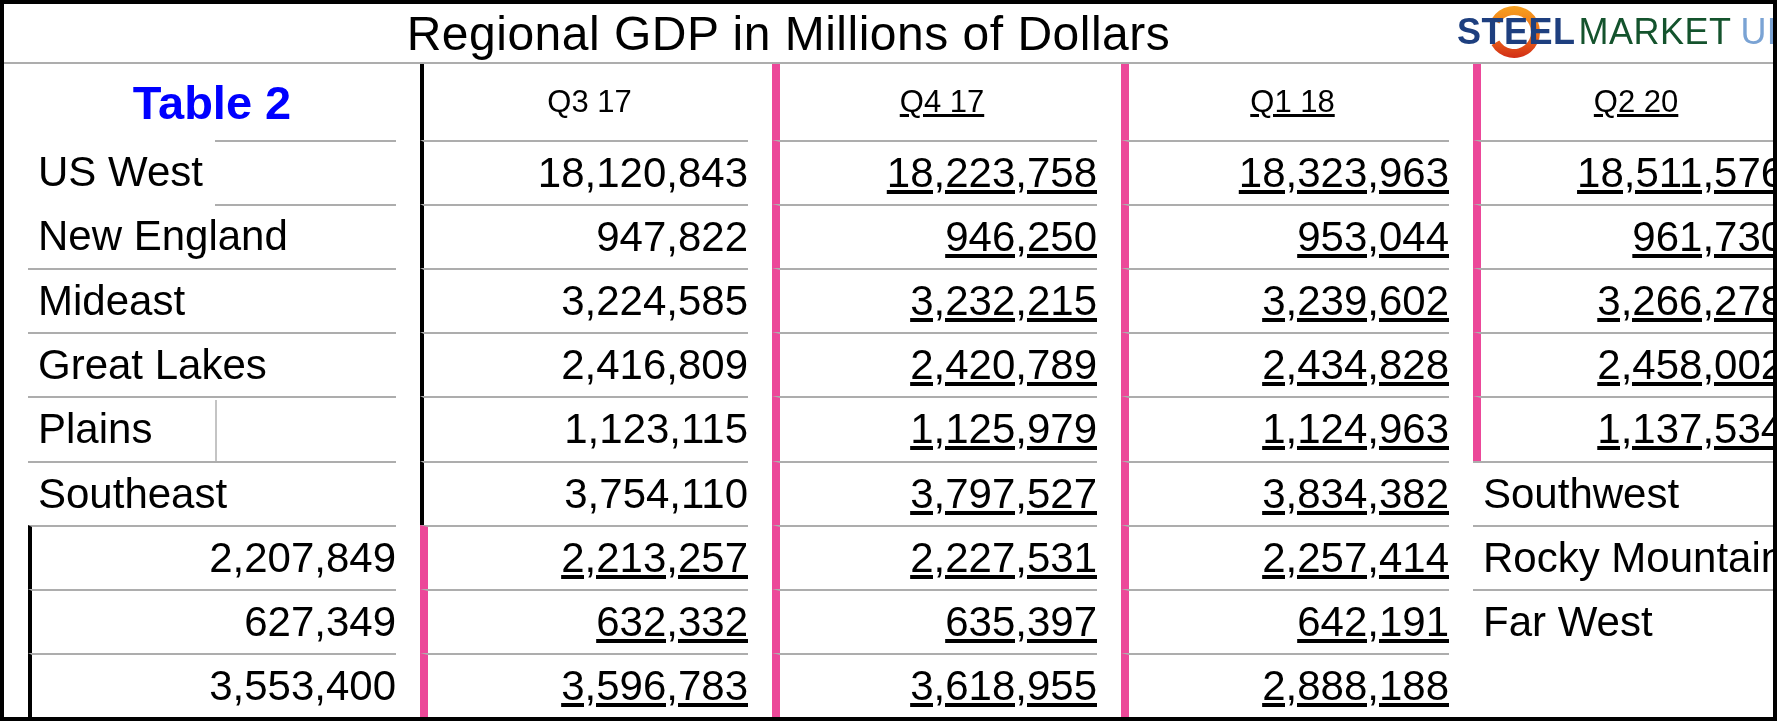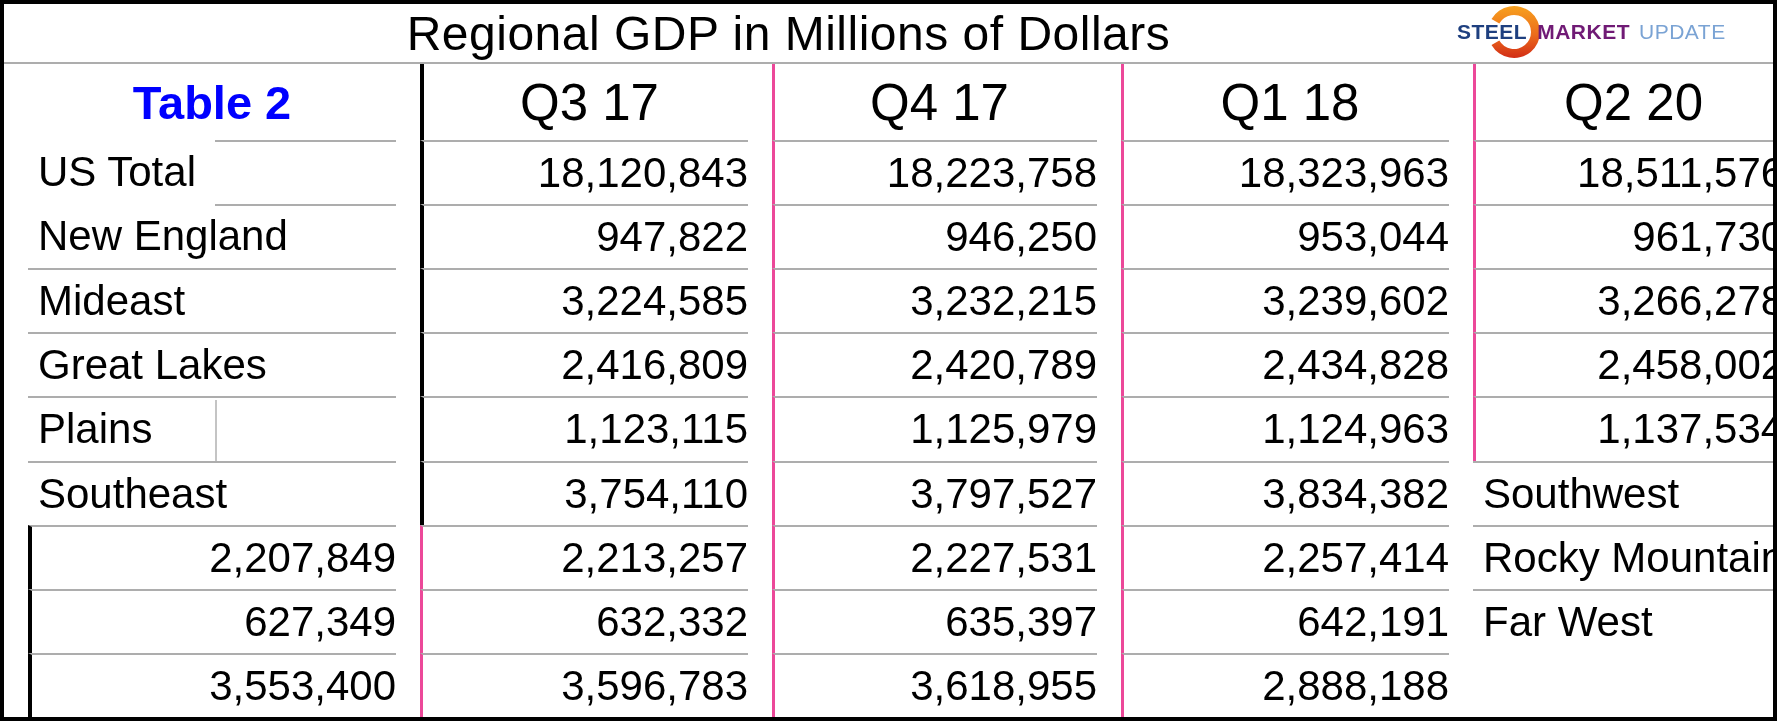--- a/index.html
+++ b/index.html
@@ -27,60 +27,60 @@
     white-space:nowrap;
   }
   .logo{
     position:absolute;top:3px;right:16px;
     width:300px;height:50px;
   }
   .logo svg{position:absolute;left:26px;top:-2px;width:66px;height:54px;}
   .logo-text{
     position:relative;z-index:1;
     display:flex;align-items:center;height:50px;
-    font-size:21px;letter-spacing:0.5px;white-space:nowrap;text-align:center;
+    font-size:36px;letter-spacing:0.5px;white-space:nowrap;text-align:center;
   }
   .logo-steel{font-weight:800;color:#1e3f7f;}
-  .logo-market{font-weight:700;color:#701a75;margin-left:10px;}
+  .logo-market{font-weight:400;color:#14532d;margin-left:3px;}
   .logo-update{font-weight:400;color:#7aa3d4;margin-left:9px;}
   
   .grid{
     flex:1;
     display:grid;
     grid-template-columns:392px 352px 349px 352px 1fr;
     grid-template-rows:76px repeat(9, 1fr);
   }
   .cell{
     position:relative;
     display:flex;align-items:center;
     font-size:42px;
     box-sizing:border-box;
     white-space:nowrap;
     overflow:visible;
     margin-left:24px;
   }
   
   .thickL{border-left:4px solid #000;}
-  .thinL{border-left:3px solid #ec4899;}
+  .thinL{border-left:8px solid #ec4899;text-decoration:underline;}
   
   .gline{border-top:2px solid #adadad;}
   
   .partial{border-top:none;}
   .partial::before{
     content:"";position:absolute;top:0;left:187px;right:0;height:2px;background:#adadad;
   }
   
   .subcell::after{
     content:"";position:absolute;left:187px;top:2px;bottom:0;width:2px;background:#c4c4c4;
   }
   .corner{
     justify-content:center;
     color:#0000ff;font-weight:bold;font-size:47px;
   }
-  .colhead{justify-content:center;font-size:51px;padding-left:7px;}
+  .colhead{justify-content:center;font-size:31px;padding-left:7px;}
   .rowlabel{padding-left:10px;}
   .num{justify-content:flex-end;}
 </style>
 </head>
 <body>
 
 <div class="sheet">
 
   <div class="title-row">
     <div class="title-text">Regional GDP in Millions of Dollars</div>
@@ -104,21 +104,21 @@
   </div>
 
   <div class="grid">
 
     <div class="cell corner">Table 2</div>
     <div class="cell colhead thickL">Q3 17</div>
     <div class="cell colhead thinL">Q4 17</div>
     <div class="cell colhead thinL">Q1 18</div>
     <div class="cell colhead thinL">Q2 20</div>
 
-    <div class="cell rowlabel gline partial">US Total</div>
+    <div class="cell rowlabel gline partial">US West</div>
     <div class="cell num gline thickL">18,120,843</div>
     <div class="cell num gline thinL">18,223,758</div>
     <div class="cell num gline thinL">18,323,963</div>
     <div class="cell num gline thinL">18,511,576</div>
 
     <div class="cell rowlabel gline partial">New England</div>
     <div class="cell num gline thickL">947,822</div>
     <div class="cell num gline thinL">946,250</div>
     <div class="cell num gline thinL">953,044</div>
     <div class="cell num gline thinL">961,730</div>

